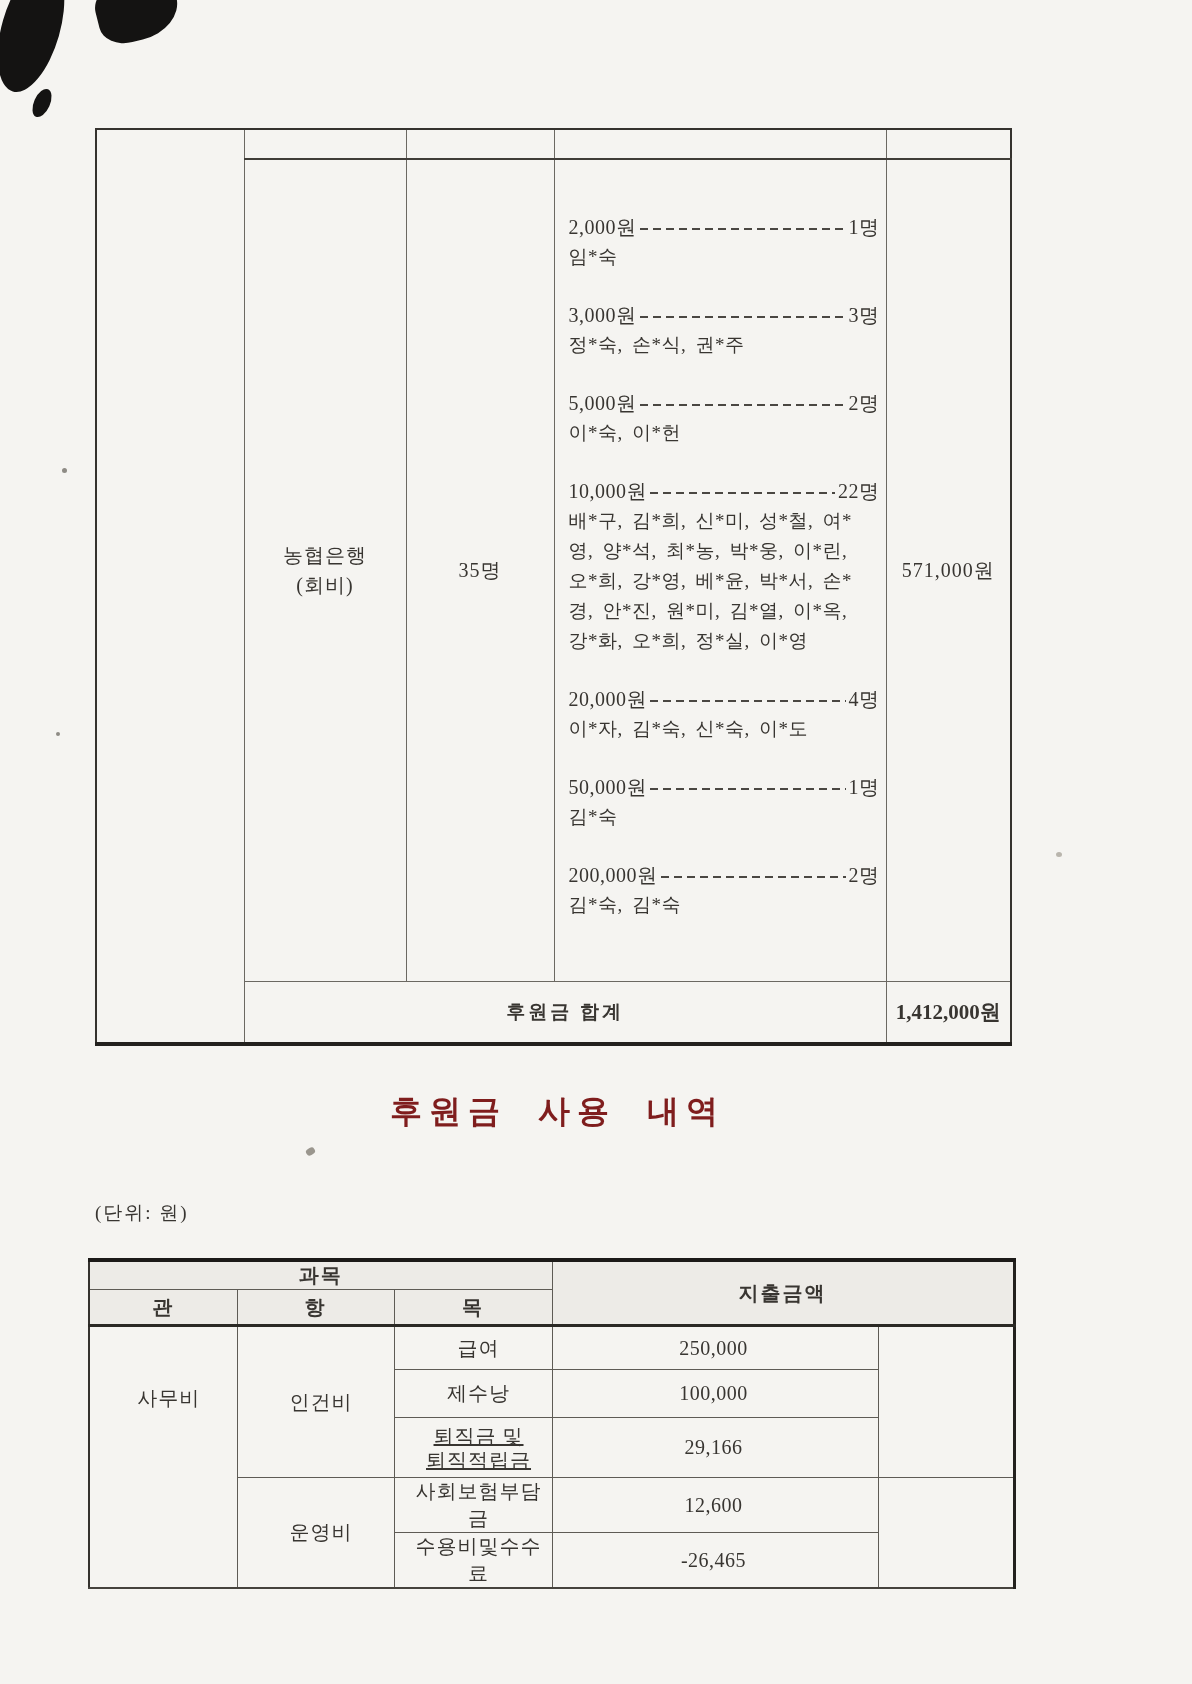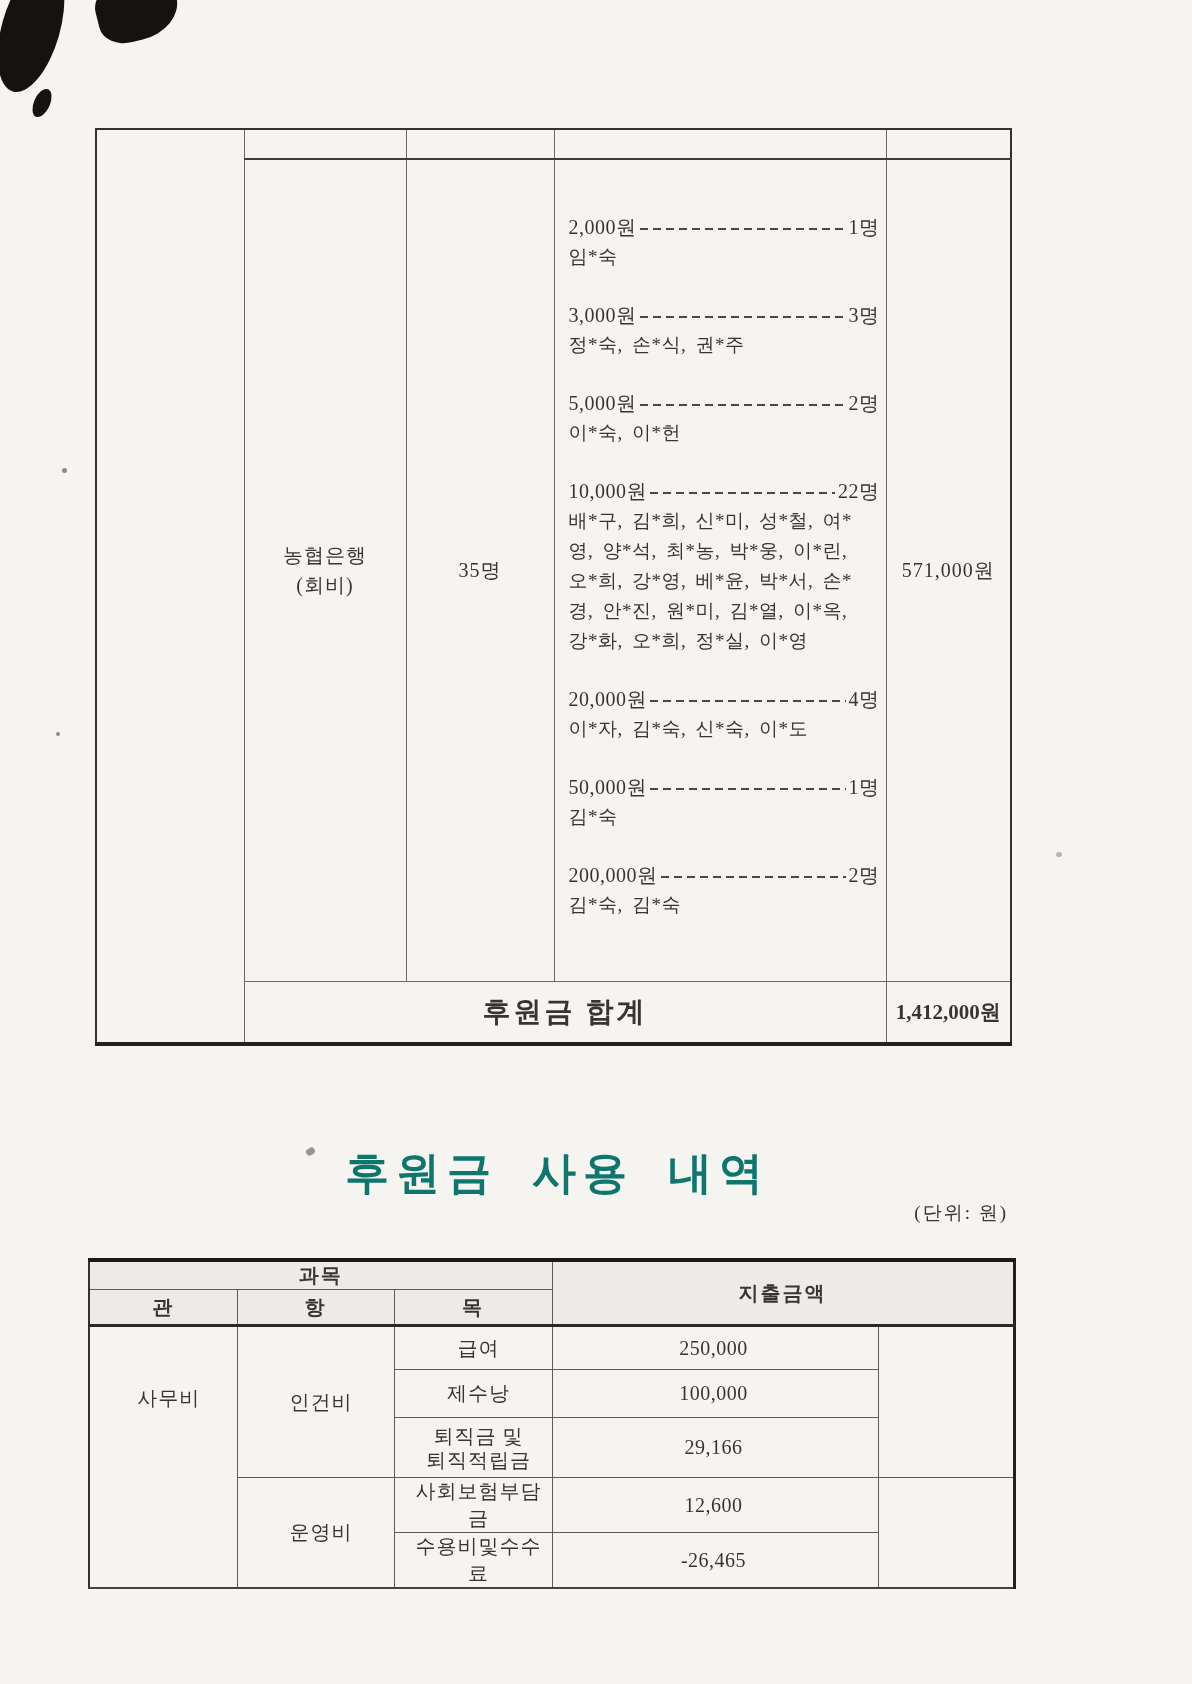--- a/index.html
+++ b/index.html
@@ -25,45 +25,45 @@
 
   
   .t-top{left:95px;top:128px;width:915px;height:915px;
     border:2px solid #35322e;border-bottom:4px solid #23211e;}
   .t-top td{border:1px solid #6b6862;vertical-align:middle;}
   .t-top .leftcol{border-left:none;border-top:none;border-bottom:none;}
   .t-top .striprow td{border-top:none;border-bottom:2px solid #403d38;}
   .t-top .bank-cell,.t-top .count-cell,.t-top .amt-cell{
     text-align:center;font-size:20px;line-height:30px;letter-spacing:1px;}
   .t-top .detail-cell{vertical-align:top;padding:52px 6px 0 14px;}
-  .t-top .total-label{ text-align:center;font-size:28px;font-weight:600;letter-spacing:3px;}
+  .t-top .total-label{ text-align:center;font-size:19px;font-weight:600;letter-spacing:3px;}
   .t-top .total-amt{ text-align:center;font-size:21px;font-weight:600;}
   .group{margin:0 0 28px 0;}
   .gline{display:flex;align-items:flex-end;font-size:20px;line-height:30px;white-space:nowrap;letter-spacing:0.5px;}
   .leader{flex:1;height:2px;align-self:center;margin:4px 3px 0 3px;
     background:repeating-linear-gradient(90deg,#4a4742 0 8px,transparent 8px 13px);}
   .nline{font-size:19px;line-height:30px;white-space:nowrap;letter-spacing:0.5px;word-spacing:4px;}
 
   
-  .usage-title{position:absolute;left:95px;top:1144px;width:925px;
-    text-align:center;font-size:44px;font-weight:600;letter-spacing:7px;word-spacing:16px;
-    color:#0f766e;}
+  .usage-title{position:absolute;left:95px;top:1090px;width:925px;
+    text-align:center;font-size:32px;font-weight:600;letter-spacing:7px;word-spacing:16px;
+    color:#7f1d1d;}
   .unit-note{position:absolute;left:95px;top:1200px;width:913px;
-    text-align:right;font-size:19px;letter-spacing:2px;}
+    text-align:left;font-size:19px;letter-spacing:2px;}
 
   
   .t-bot{left:88px;top:1258px;width:925px;height:292px;
     border-top:4px solid #1c1a18;border-right:3px solid #23211e;
     border-left:2px solid #35322e;border-bottom:2px solid #45423d;}
   .t-bot th,.t-bot td{border:1px solid #5e5b55;font-size:20px;}
   .t-bot th{background:#edebe7;font-weight:600;letter-spacing:2px;text-align:center;}
   .t-bot .hdr-bottom{border-bottom:3px solid #2b2925;}
   .t-bot td{text-align:center;letter-spacing:1px;padding-left:11px;}
   .t-bot .gwan-cell{vertical-align:top;padding-top:58px;}
-  .t-bot .mok2{line-height:24px;}
+  .t-bot .mok2{line-height:24px;text-decoration:underline;}
   .t-bot .amt{text-align:center;padding-right:14px;letter-spacing:0.5px;}
   .t-bot .extra{border-bottom:none;}
 </style>
 </head>
 <body>
 
 <div class="blob blob1"></div>
 <div class="blob blob2"></div>
 <div class="blob blob3"></div>
 <div class="speck speck1"></div>

